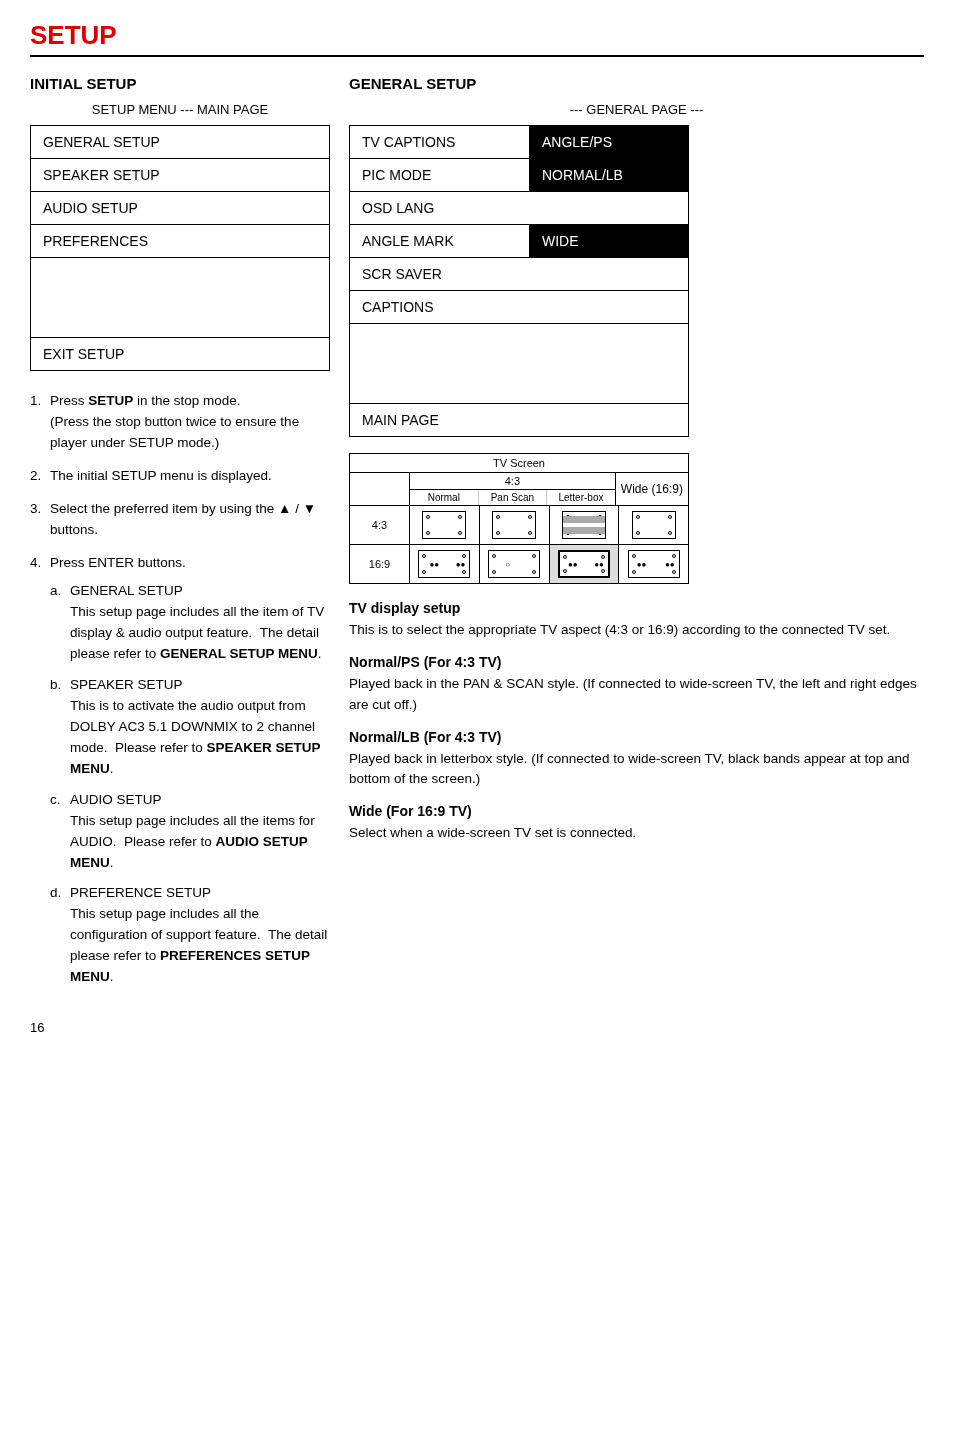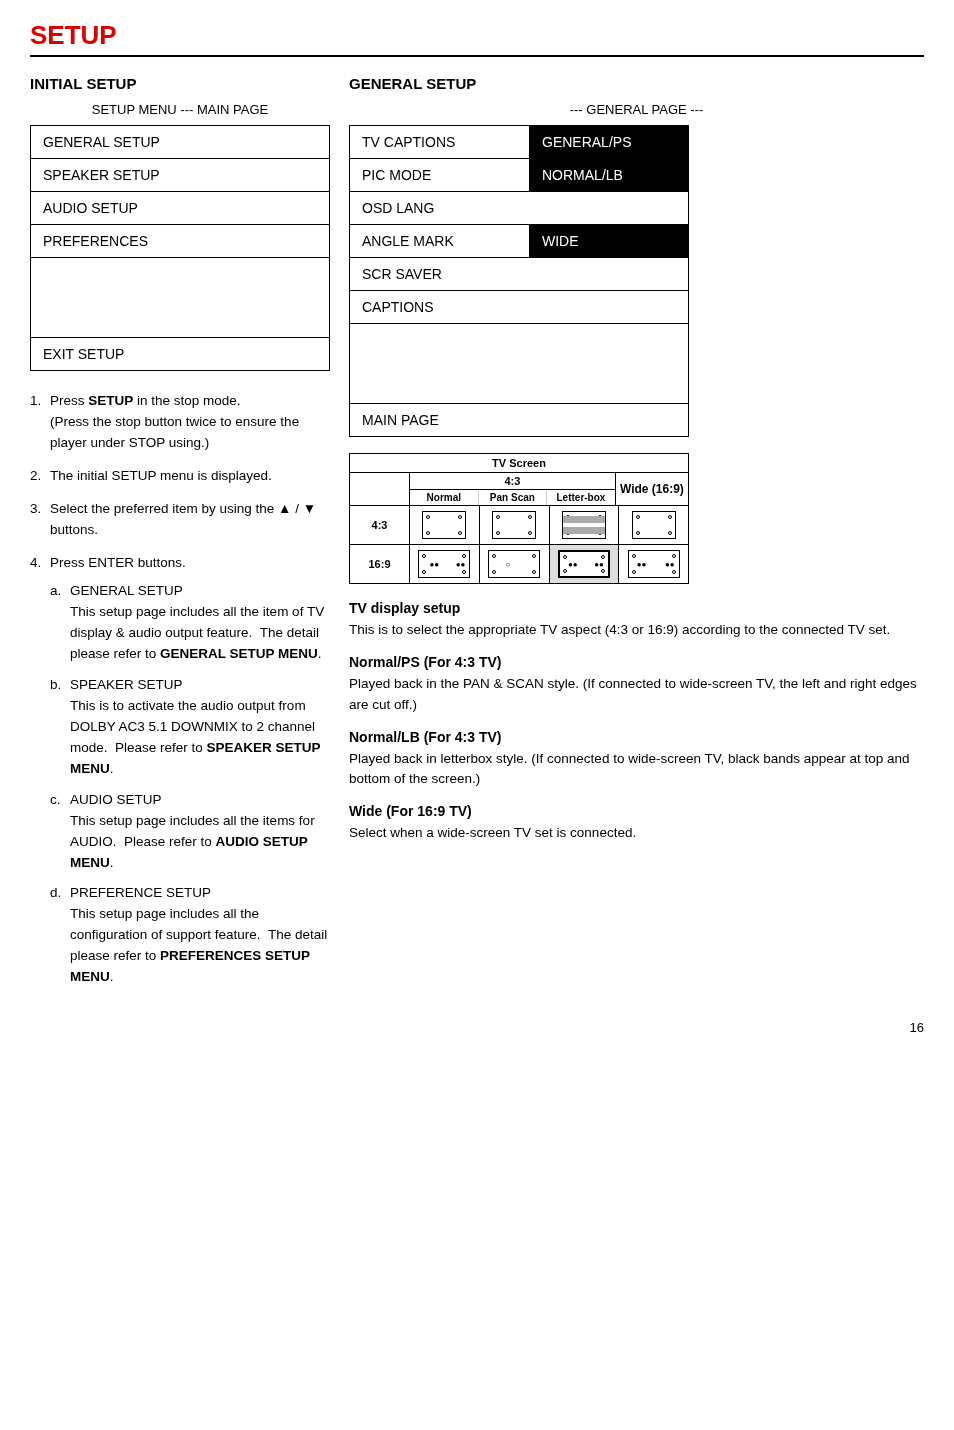--- a/index.html
+++ b/index.html
@@ -98,21 +98,20 @@
       padding: 8px 12px;
       font-size: 14px;
     }
 
     
     .tv-screen-diagram {
       width: 340px;
       border: 1.5px solid #000;
       margin-top: 16px;
       font-size: 11px;
-      font-weight: bold;
     }
     .diagram-header {
       text-align: center;
       border-bottom: 1px solid #000;
       padding: 3px;
       font-size: 11px;
     }
     .diagram-row {
       display: flex;
       border-bottom: 1px solid #000;
@@ -215,21 +214,21 @@
       font-weight: bold;
       font-size: 14px;
       margin-bottom: 4px;
     }
     .desc-body {
       font-size: 13.5px;
       line-height: 1.5;
     }
 
     .page-num {
-      text-align: right;
+      text-align: left;
       margin-top: 10px;
       font-size: 13px;
     }
   </style>
 </head>
 <body>
 
 <div class="page-title">SETUP</div>
 <hr class="title-divider">
 
@@ -246,21 +245,21 @@
       <div class="menu-item" style="height:80px;"></div>
       <div class="menu-item">EXIT SETUP</div>
     </div>
 
     
     <div class="instructions">
       <ol>
         <li>
           <span class="li-num">1.</span>
           Press <span class="bold">SETUP</span> in the stop mode.<br>
-          <span>(Press the stop button twice to ensure the player under STOP using.)</span>
+          <span>(Press the stop button twice to ensure the player under SETUP mode.)</span>
         </li>
         <li>
           <span class="li-num">2.</span>
           The initial SETUP menu is displayed.
         </li>
         <li>
           <span class="li-num">3.</span>
           Select the preferred item by using the ▲ / ▼ buttons.
         </li>
         <li>
@@ -293,21 +292,21 @@
     </div>
   </div>
 
   <div class="right-col">
     <div class="section-heading">GENERAL SETUP</div>
     <div class="sub-heading">--- GENERAL PAGE ---</div>
 
     <div class="general-menu-box">
       <div class="general-row">
         <div class="general-left">TV CAPTIONS</div>
-        <div class="general-right">GENERAL/PS</div>
+        <div class="general-right">ANGLE/PS</div>
       </div>
       <div class="general-row">
         <div class="general-left">PIC MODE</div>
         <div class="general-right">NORMAL/LB</div>
       </div>
       <div class="general-row">
         <div class="general-left-only">OSD LANG</div>
       </div>
       <div class="general-row">
         <div class="general-left">ANGLE MARK</div>

